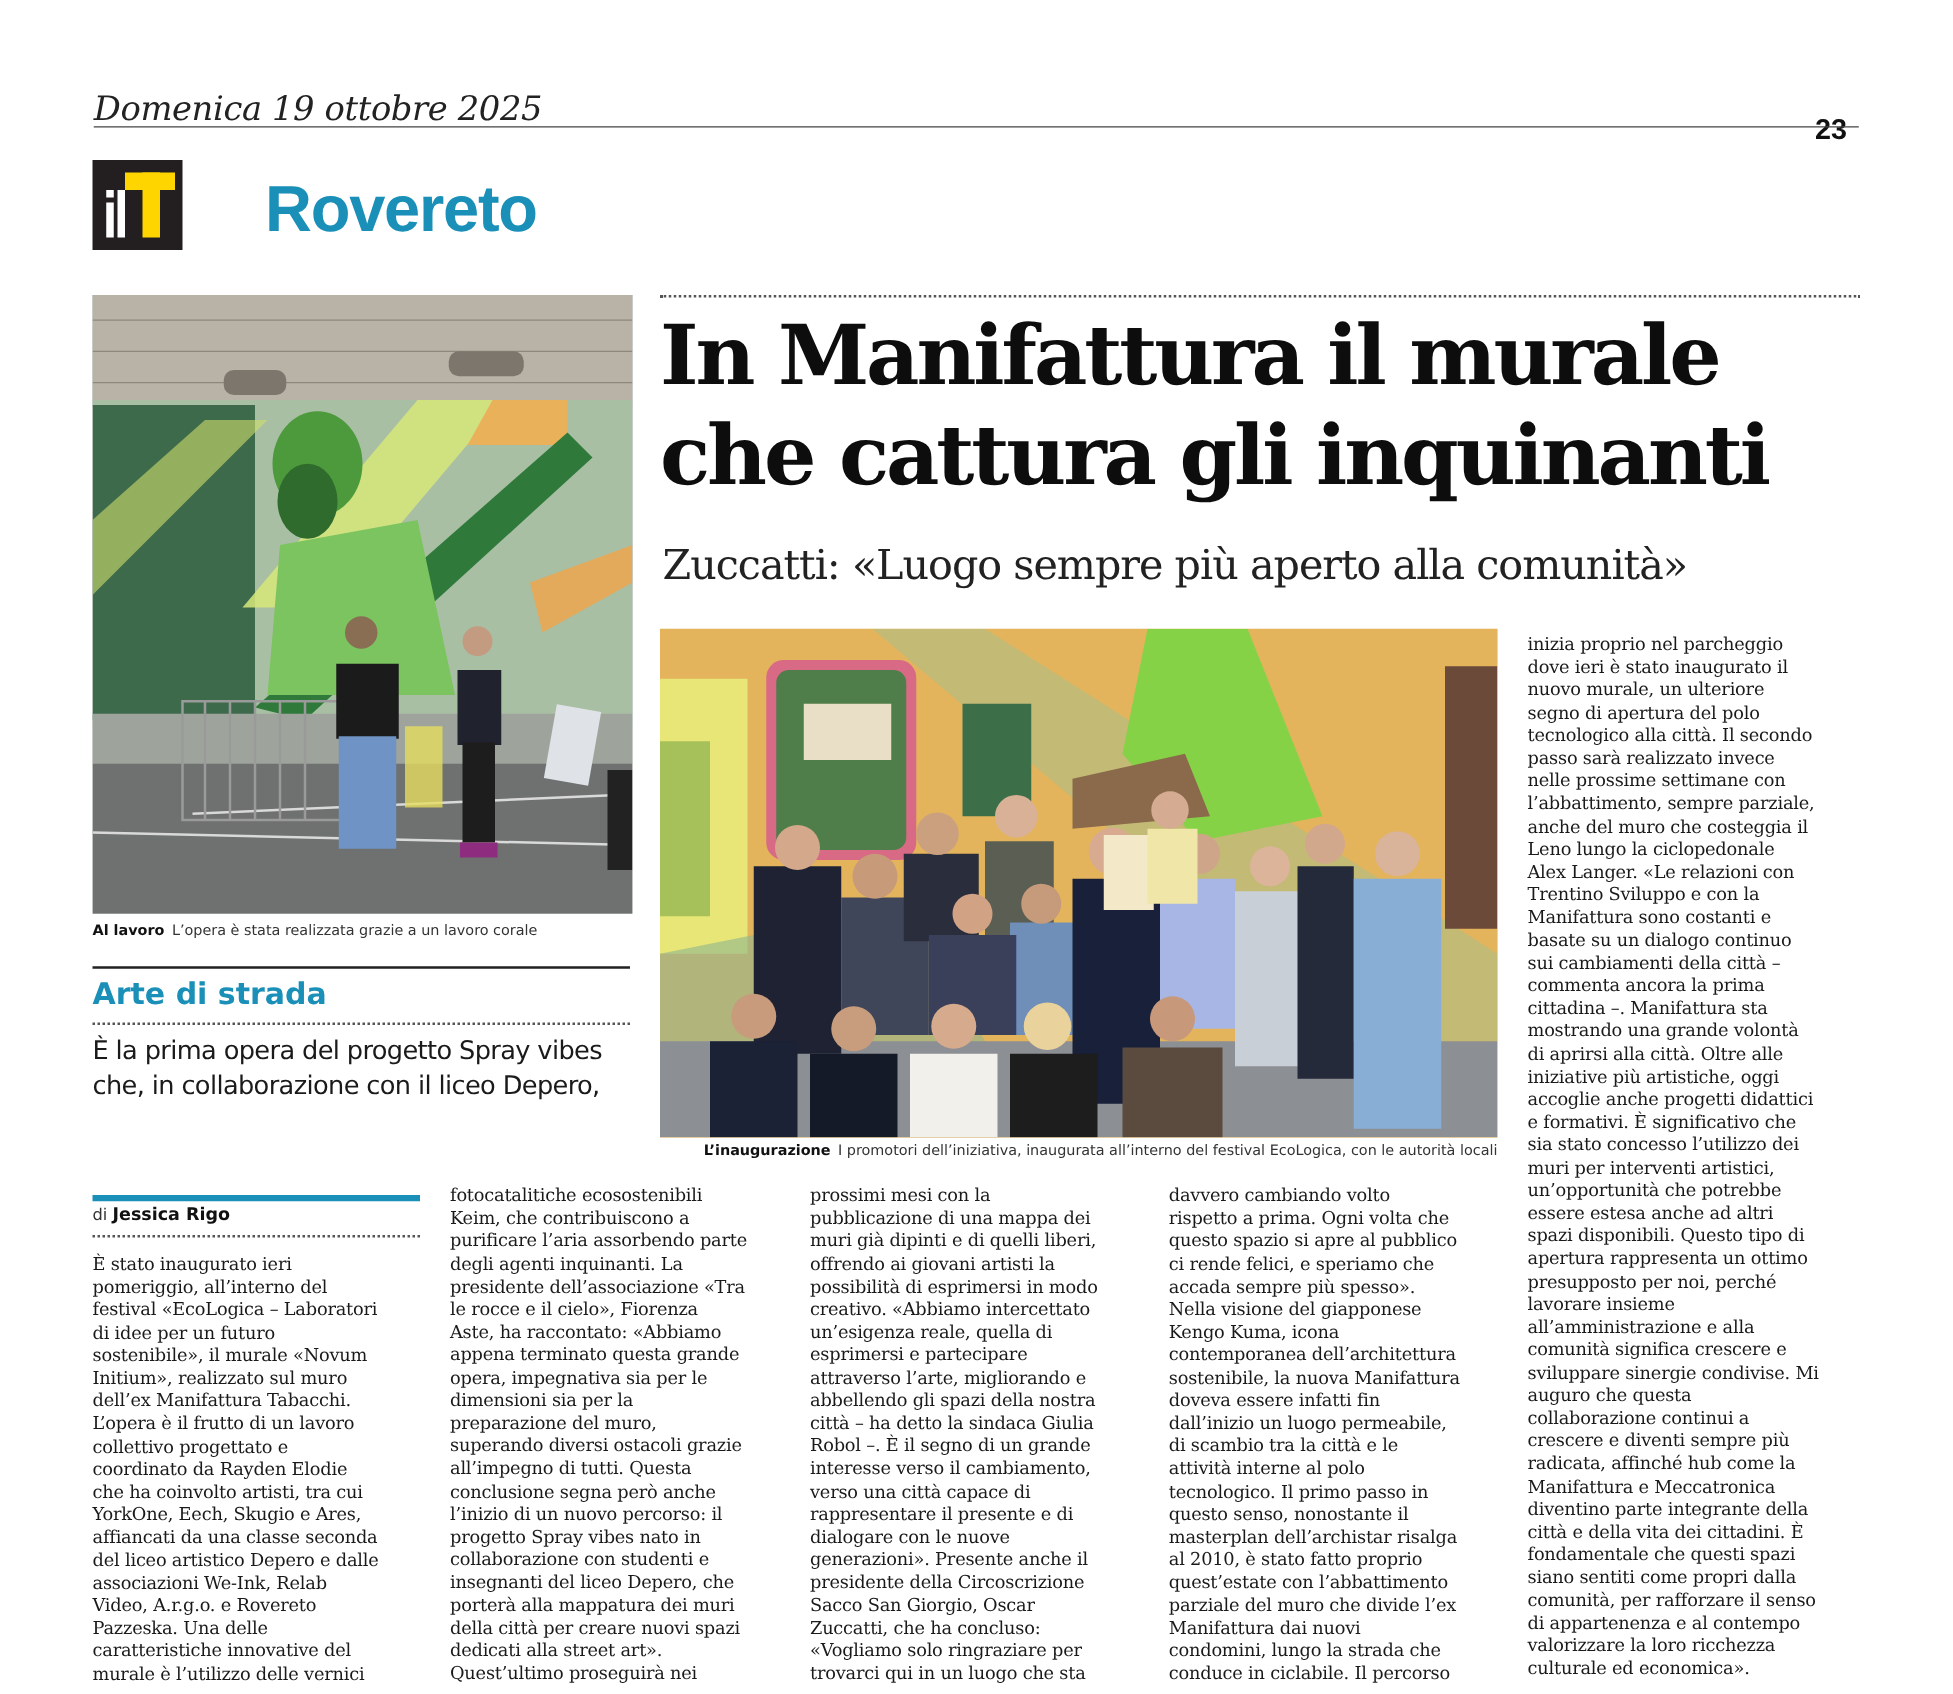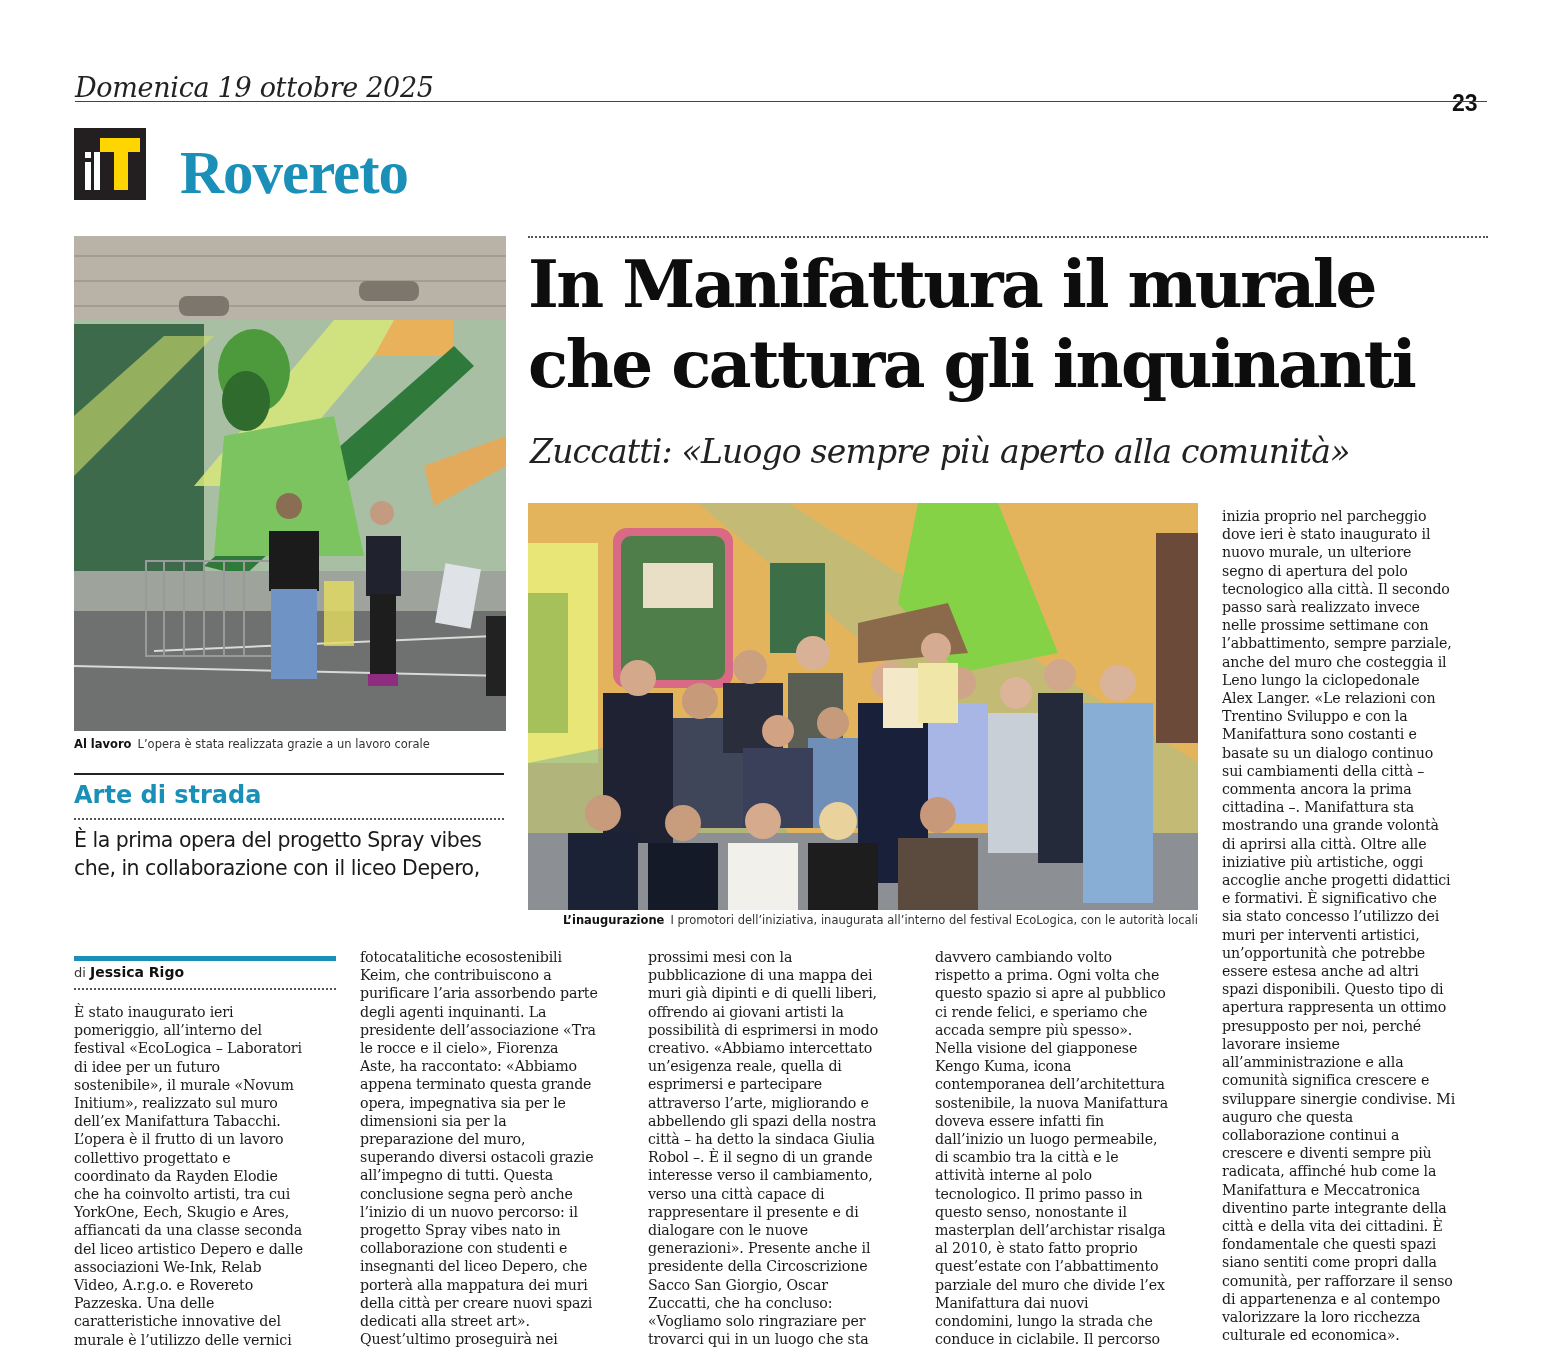--- a/index.html
+++ b/index.html
@@ -10,38 +10,38 @@
   .pagenum { left: 1452px; top: 72px; font-family: "Liberation Sans", sans-serif; font-weight: bold; font-size: 23px; color: #111; margin-top: 18px; }
   .topline { left: 75px; top: 101px; width: 1412px; height: 1px; background: #444; }
 
   .logo { left: 74px; top: 128px; width: 72px; height: 72px; background: #231f20; }
   .logo .t-bar { position: absolute; left: 26px; top: 10px; width: 40px; height: 14px; background: #ffd500; }
   .logo .t-stem { position: absolute; left: 40px; top: 10px; width: 14px; height: 52px; background: #ffd500; }
   .logo .i-dot { position: absolute; left: 11px; top: 24px; width: 6px; height: 6px; background: #fff; }
   .logo .i-stem { position: absolute; left: 11px; top: 34px; width: 6px; height: 28px; background: #fff; }
   .logo .l-stem { position: absolute; left: 20px; top: 24px; width: 6px; height: 38px; background: #fff; }
 
-  .section { left: 180px; top: 138px; font-family: Liberation Serif, serif; font-weight: bold; font-size: 61px; color: #1a8fb8; letter-spacing: -1px; }
+  .section { left: 212px; top: 138px; font-family: Liberation Sans, sans-serif; font-weight: bold; font-size: 52px; color: #1a8fb8; letter-spacing: -1px; }
 
   .dotline { border-top: 2px dotted #555; height: 0; }
 
   .photo1 { left: 74px; top: 236px; width: 432px; height: 495px; overflow: hidden; background: #9aa09a; }
   .photo2 { left: 528px; top: 503px; width: 670px; height: 407px; overflow: hidden; background: #e0b25a; }
 
   .caption { font-family: "DejaVu Sans", sans-serif; font-size: 11.5px; color: #333; }
   .caption b { color: #111; margin-right: 6px; }
 
   .boxline { left: 74px; top: 773px; width: 430px; height: 2px; background: #222; }
   .kicker { left: 74px; top: 781px; font-family: "DejaVu Sans", sans-serif; font-weight: bold; font-size: 24px; color: #1a8fb8; }
   .kick-dots { left: 74px; top: 818px; width: 430px; }
   .boxtext { left: 74px; top: 826px; width: 440px; font-family: "DejaVu Sans", sans-serif; font-size: 20.5px; line-height: 28px; color: #1a1a1a; letter-spacing: -0.5px; }
 
   .headline-dots { left: 528px; top: 236px; width: 960px; }
   .headline { left: 528px; top: 244px; width: 980px; font-family: "DejaVu Serif", serif; font-weight: bold; font-size: 66px; line-height: 80px; color: #0d0d0d; letter-spacing: -2.5px; }
-  .subhead { left: 530px; top: 432px; font-family: "DejaVu Serif", serif; font-style: italic; font-size: 33px; color: #222; letter-spacing: -0.8px; }
+  .subhead { left: 530px; top: 432px; font-family: "DejaVu Serif", serif; font-size: 33px; color: #222; letter-spacing: -0.8px; }
 
   .byline-bar { left: 74px; top: 956px; width: 262px; height: 5px; background: #1a8fb8; }
   .byline { left: 74px; top: 964px; font-family: "DejaVu Sans", sans-serif; font-size: 13px; color: #333; }
   .byline b { font-size: 14px; color: #111; }
   .byline-dots { left: 74px; top: 988px; width: 262px; }
 
   .col { font-family: "DejaVu Serif", serif; font-size: 14.2px; line-height: 18.2px; color: #1a1a1a; letter-spacing: -0.15px; }
   .col p { margin: 0; white-space: nowrap; }
   .col1 { left: 74px; top: 1003px; width: 268px; }
   .col2 { left: 360px; top: 948px; width: 270px; }

